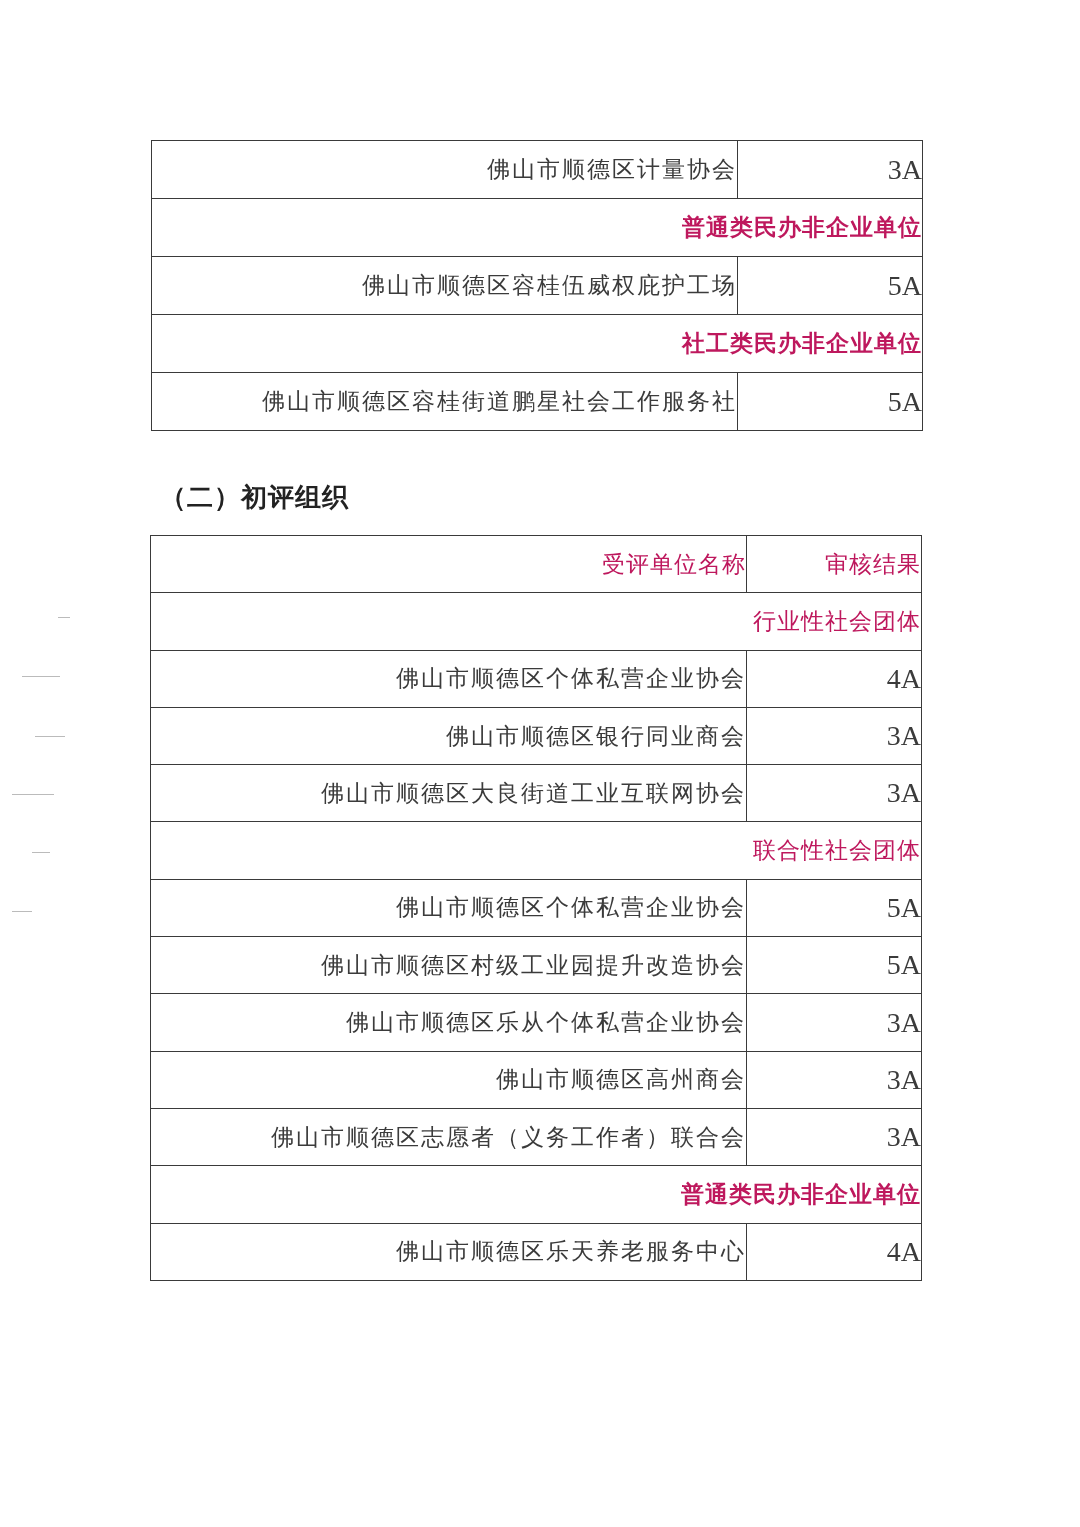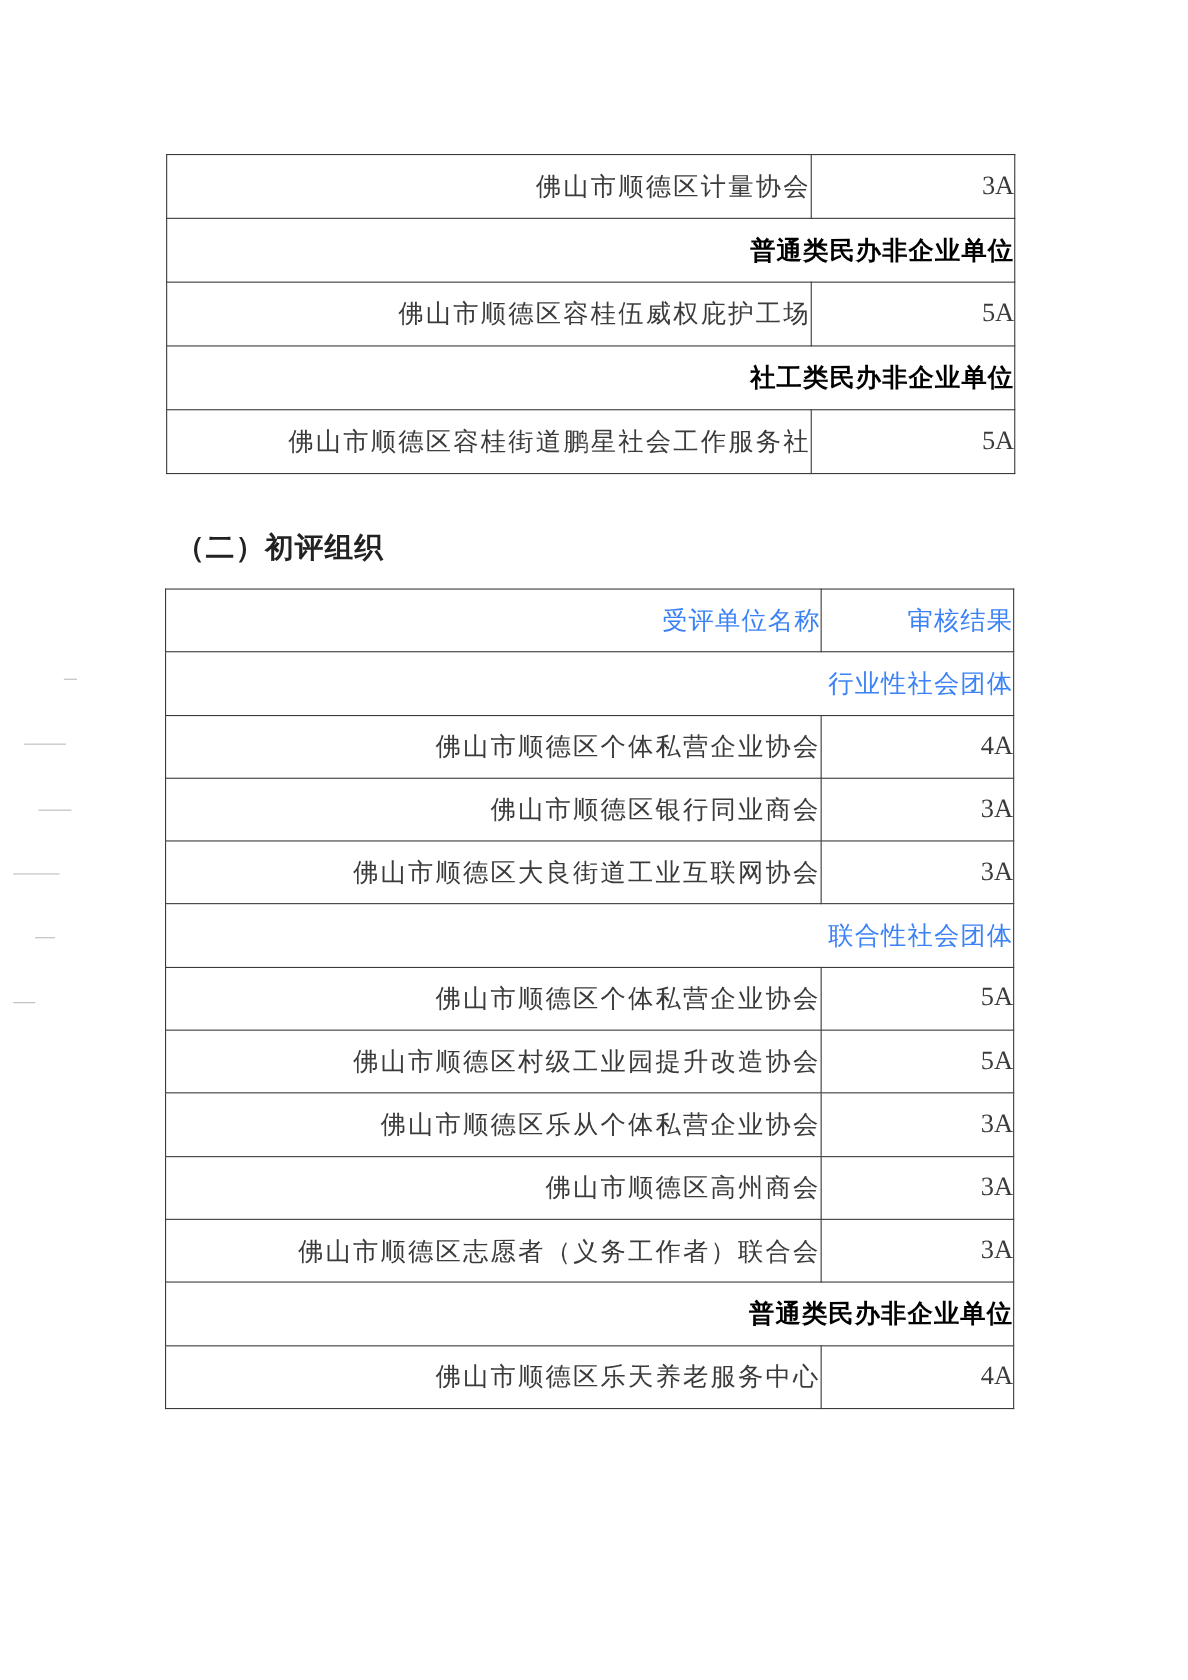--- a/index.html
+++ b/index.html
@@ -18,32 +18,32 @@
     text-align: right;
     vertical-align: middle;
     padding: 0;
     font-size: 23px;
     letter-spacing: 2px;
     color: #3b3b3b;
   }
   table.doc td.cat {
     font-family: Liberation Sans, sans-serif;
     font-weight: bold;
-    color: #000000;
+    color: #be185d;
     letter-spacing: 1px;
   }
   table.doc td.hdr {
     font-family: "DejaVu Sans", "Liberation Sans", sans-serif;
-    color: #3b82f6;
+    color: #be185d;
     letter-spacing: 1px;
   }
   table.doc td.res {
     font-family: "Liberation Serif", serif;
     letter-spacing: 0;
-    font-size: 24px;
+    font-size: 28px;
   }
   #t1 { left: 151px; top: 140px; width: 771px; }
   #t1 col.c1 { width: 586px; }
   #t1 col.c2 { width: 185px; }
   #t1 tr { height: 58px; }
 
   #t2 { left: 150px; top: 535px; width: 771px; }
   #t2 col.c1 { width: 596px; }
   #t2 col.c2 { width: 175px; }
   #t2 tr { height: 57.3px; }

